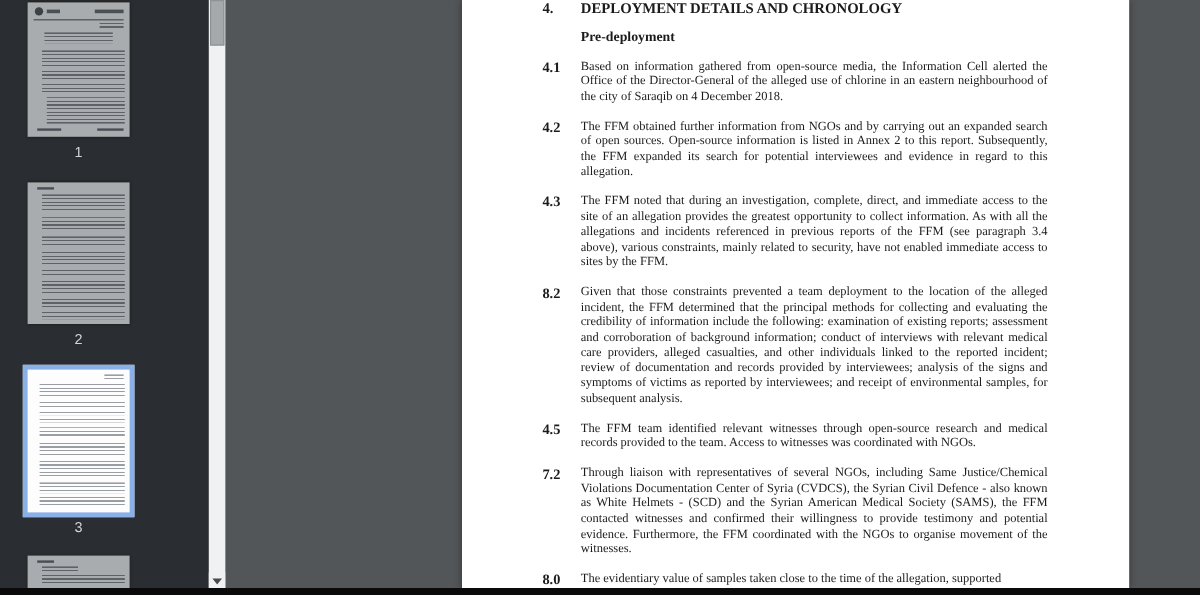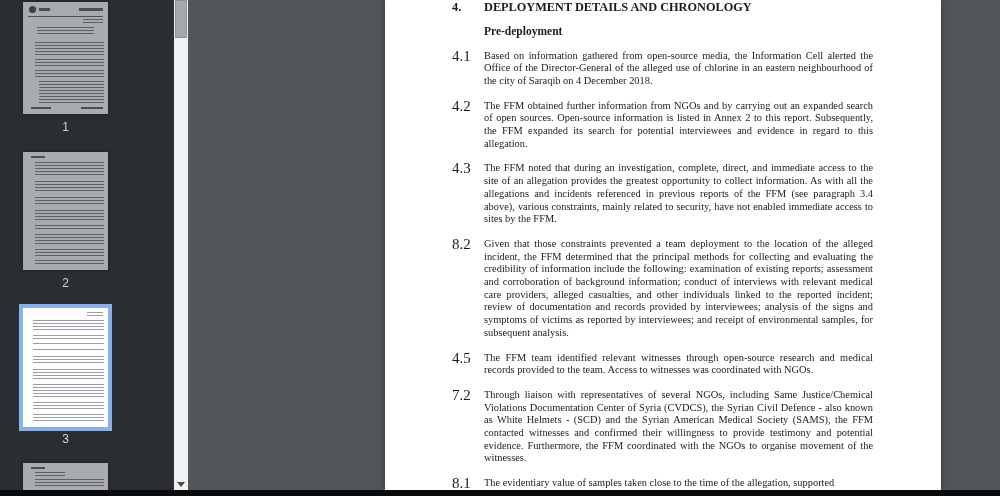--- a/index.html
+++ b/index.html
@@ -43,21 +43,21 @@
   #pdf-page { position:absolute; left:197px; top:0; width:556px; height:491px;
               background:#ffffff; overflow:hidden; box-shadow:0 0 6px rgba(0,0,0,.4);
               font-family:"Liberation Serif", serif; color:#1b1b1b; }
   #page-content { padding:1px 68px 0 67px; }
 
   .h-row { display:flex; font-weight:bold; font-size:12.3px; line-height:13.5px; }
   .h-row .num { width:32px; flex:none; }
   #subheading { margin-left:32px; margin-top:10px; font-weight:bold;
                 font-size:11.5px; line-height:13px; }
   .para { display:flex; margin-top:12px; }
-  .para .num { width:32px; flex:none; font-size:15px; line-height:12.7px; }
+  .para .num { width:32px; flex:none; font-size:12px; line-height:12.7px;font-weight:bold; }
   .para .ptext { width:389px; font-size:10.4px; line-height:12.7px;
                  text-align:justify; }
   .para:last-child .ptext { text-align:left; }
 
   
   #bottom-bar { position:absolute; left:0; top:490px; width:1000px; height:6px;
                 background:#0a0a0b; }
 </style>
 </head>
 <body>
@@ -153,21 +153,21 @@
         </div>
         <div class="para">
           <span class="num">4.5</span>
           <div class="ptext">The FFM team identified relevant witnesses through open-source research and medical records provided to the team. Access to witnesses was coordinated with NGOs.</div>
         </div>
         <div class="para">
           <span class="num">7.2</span>
           <div class="ptext">Through liaison with representatives of several NGOs, including Same Justice/Chemical Violations Documentation Center of Syria (CVDCS), the Syrian Civil Defence - also known as White Helmets - (SCD) and the Syrian American Medical Society (SAMS), the FFM contacted witnesses and confirmed their willingness to provide testimony and potential evidence. Furthermore, the FFM coordinated with the NGOs to organise movement of the witnesses.</div>
         </div>
         <div class="para">
-          <span class="num">8.1</span>
+          <span class="num">8.0</span>
           <div class="ptext">The evidentiary value of samples taken close to the time of the allegation, supported</div>
         </div>
 
       </div>
     </div>
   </main>
 
   <div id="bottom-bar"></div>
 
 </div>

